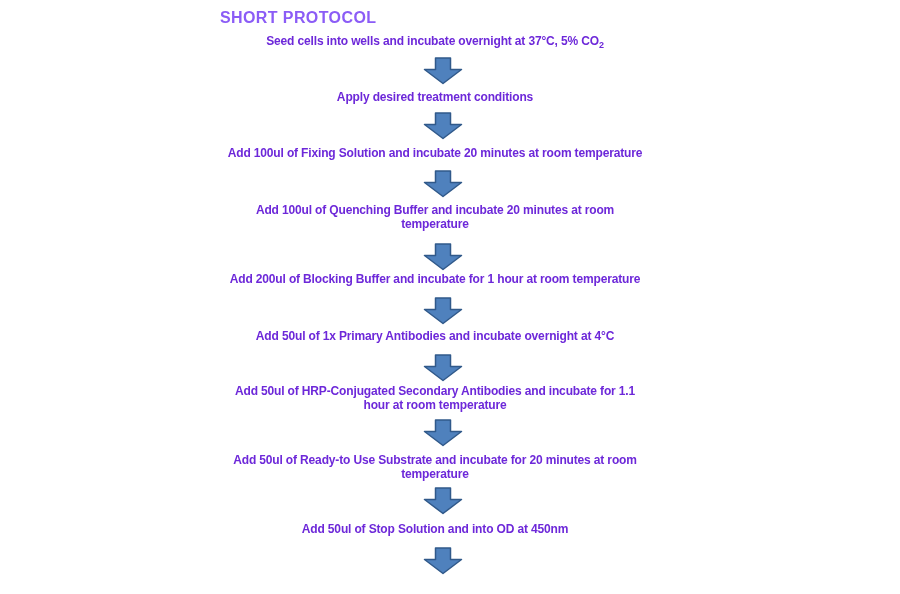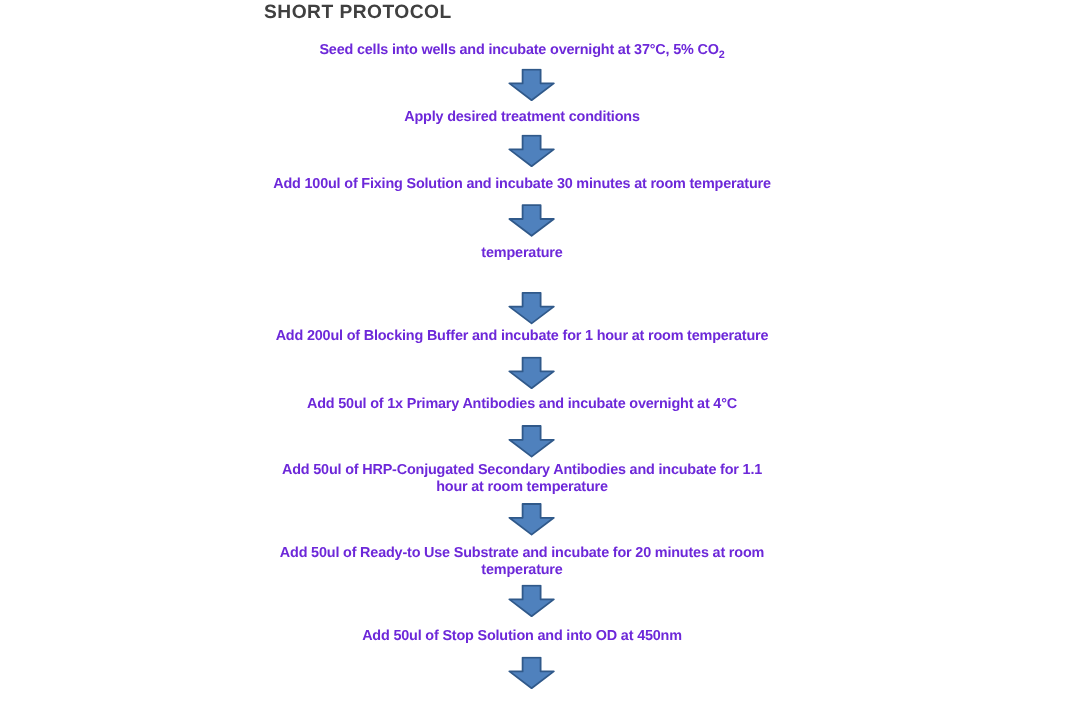--- a/index.html
+++ b/index.html
@@ -14,24 +14,24 @@
     overflow: hidden;
     font-family: "Liberation Sans", sans-serif;
   }
   .flowchart {
     position: absolute;
     inset: 0;
   }
   .title {
     position: absolute;
     left: 220px;
-    top: 2px;
+    top: 9px;
     font-size: 16px;
     font-weight: bold;
-    color: #404040;
+    color: #8b5cf6;
     letter-spacing: 0.4px;
     white-space: nowrap;
   }
   .step {
     position: absolute;
     left: 135px;
     width: 600px;
     text-align: center;
     font-size: 12px;
     font-weight: bold;
@@ -73,30 +73,31 @@
     <div class="line">Apply desired treatment conditions</div>
   </div>
 
   <div class="arrow" style="top:112px">
     <svg viewBox="0 0 40 28">
         <polygon points="12.5,1 27.5,1 27.5,12.5 38.5,12.5 20,26.5 1.5,12.5 12.5,12.5" fill="#4f81bd" stroke="#30598a" stroke-width="1.5" stroke-linejoin="round"></polygon>
       </svg>
   </div>
 
   <div class="step" style="top:146px">
-    <div class="line">Add 100ul of Fixing Solution and incubate 30 minutes at room temperature</div>
+    <div class="line">Add 100ul of Fixing Solution and incubate 20 minutes at room temperature</div>
   </div>
 
   <div class="arrow" style="top:170px">
     <svg viewBox="0 0 40 28">
         <polygon points="12.5,1 27.5,1 27.5,12.5 38.5,12.5 20,26.5 1.5,12.5 12.5,12.5" fill="#4f81bd" stroke="#30598a" stroke-width="1.5" stroke-linejoin="round"></polygon>
       </svg>
   </div>
 
   <div class="step" style="top:203px">
+    <div class="line">Add 100ul of Quenching Buffer and incubate 20 minutes at room</div>
     <div class="line">temperature</div>
   </div>
 
   <div class="arrow" style="top:243px">
     <svg viewBox="0 0 40 28">
         <polygon points="12.5,1 27.5,1 27.5,12.5 38.5,12.5 20,26.5 1.5,12.5 12.5,12.5" fill="#4f81bd" stroke="#30598a" stroke-width="1.5" stroke-linejoin="round"></polygon>
       </svg>
   </div>
 
   <div class="step" style="top:272px">

